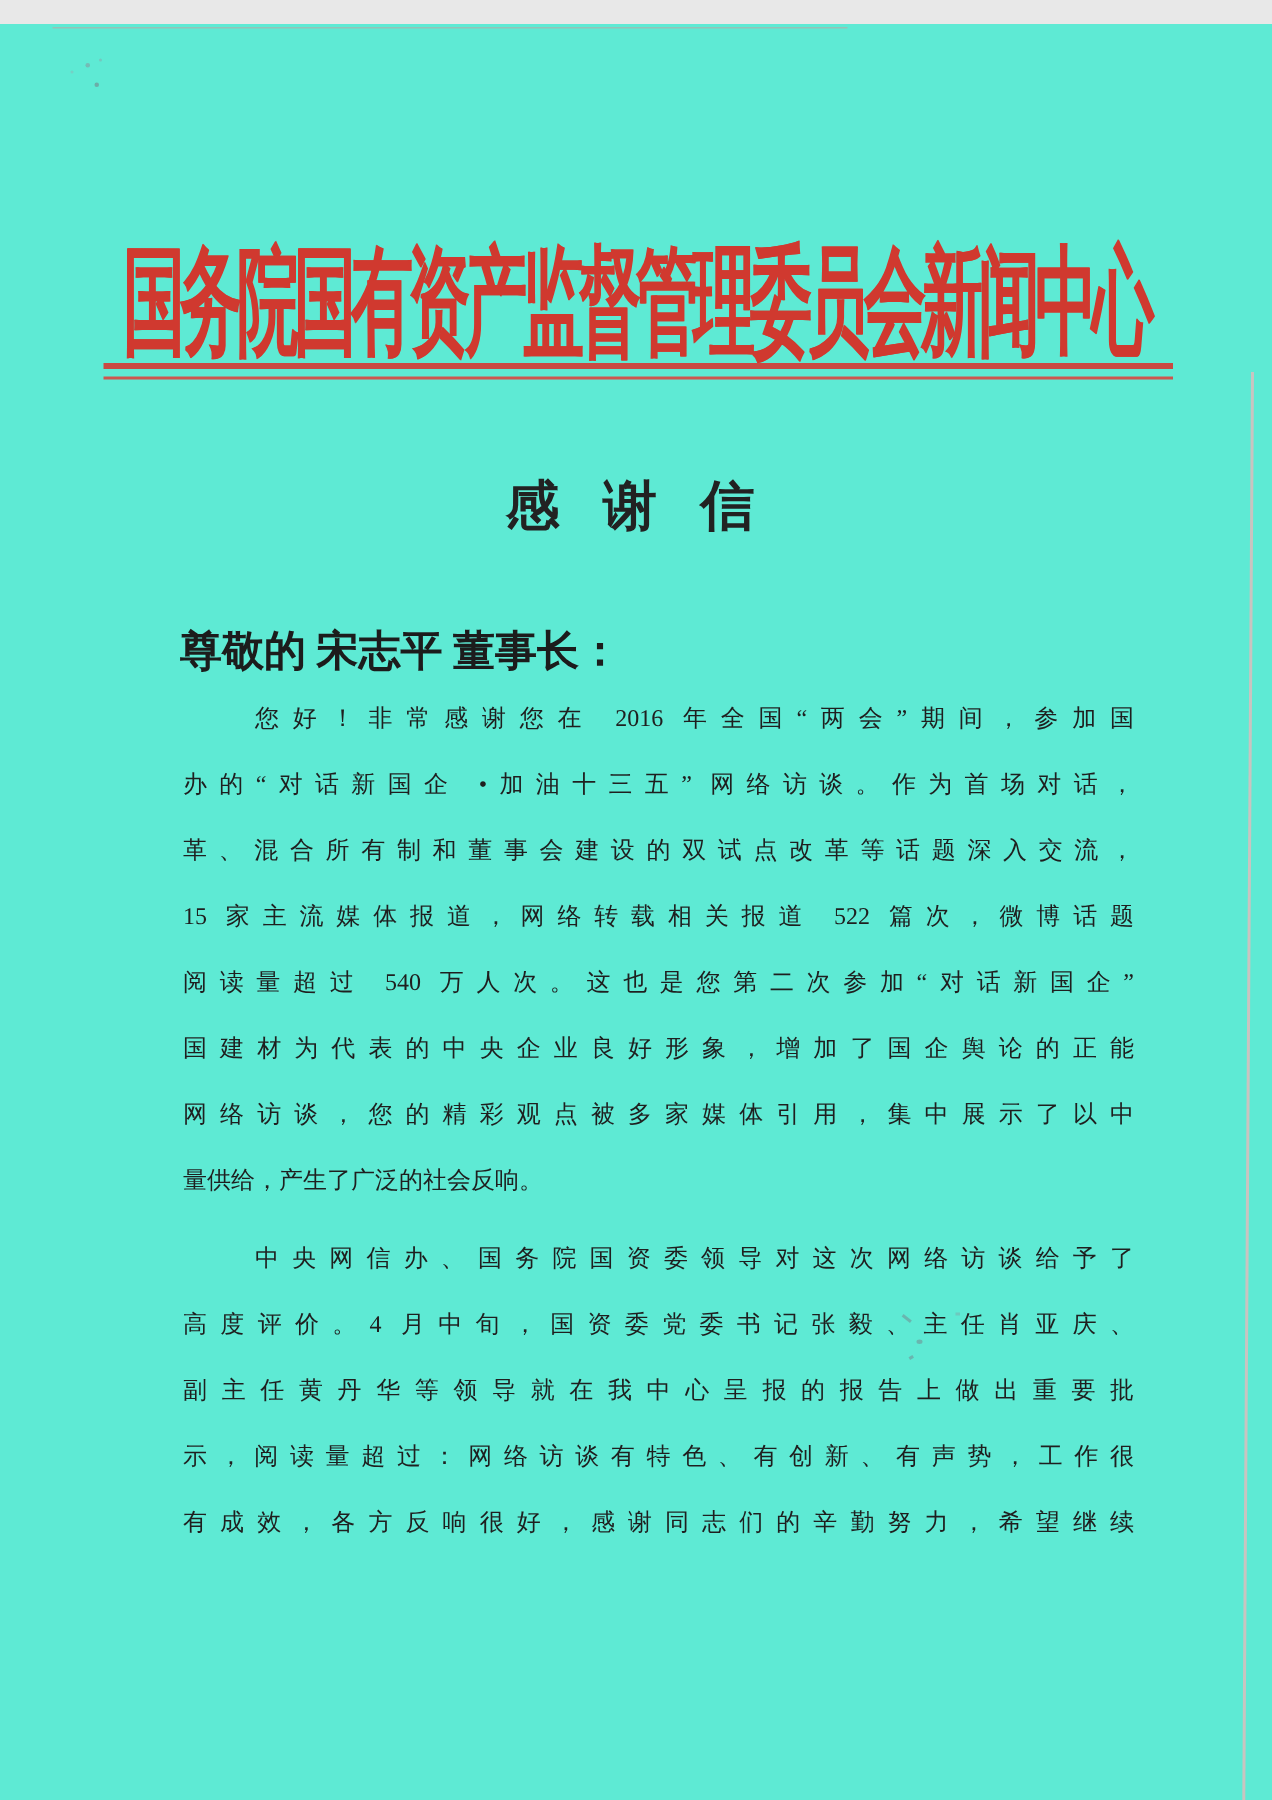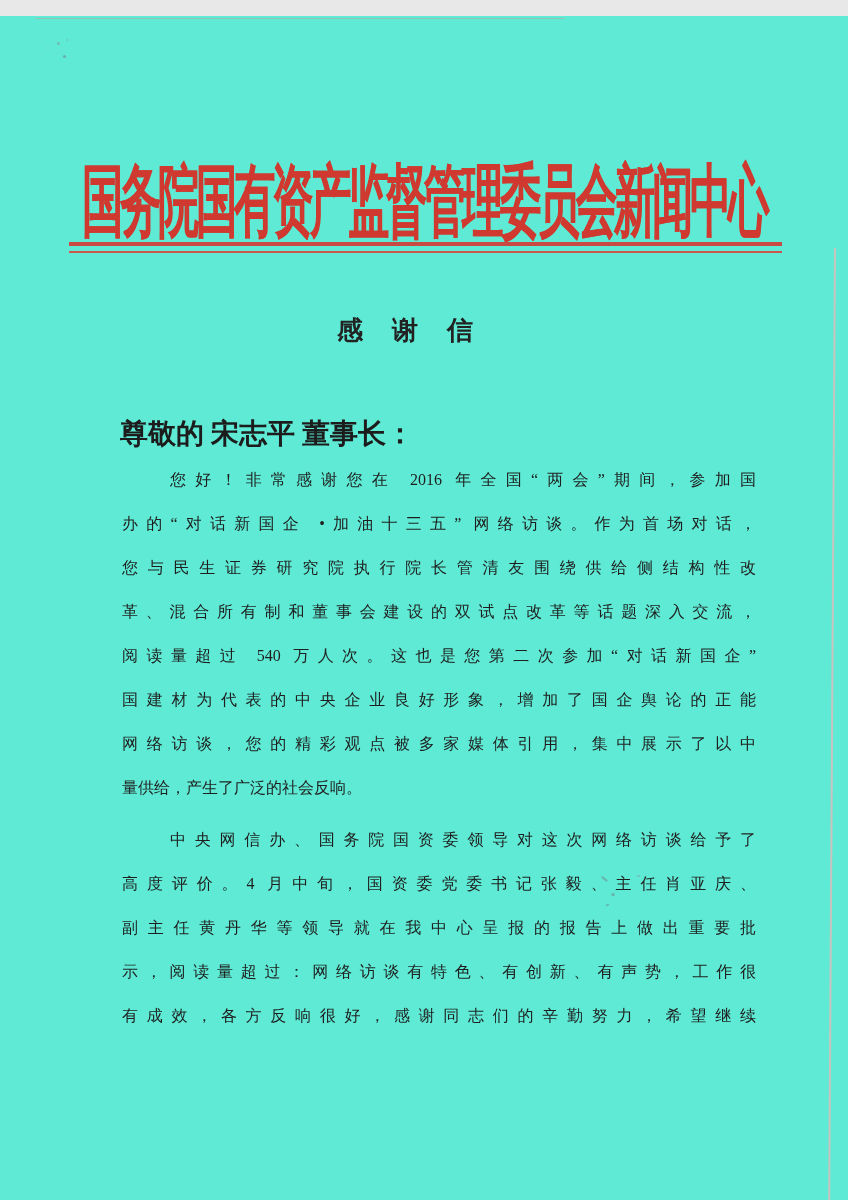--- a/index.html
+++ b/index.html
@@ -49,21 +49,21 @@
     width: 713px;
     height: 2px;
     background: #cd564e;
   }
 
   
   .doc-title {
     position: absolute;
     top: 297px;
     left: 337px;
-    font-size: 26px;
+    font-size: 36px;
     font-weight: bold;
     letter-spacing: 29px;
     color: #222;
     white-space: nowrap;
   }
 
   
   .salutation {
     position: absolute;
     top: 399px;
@@ -128,22 +128,22 @@
   <div class="rule-thin"></div>
 
   <div class="doc-title">感谢信</div>
 
   <div class="salutation">尊敬的 宋志平 董事长：</div>
 
   <div class="letter-body">
       <div class="paragraph">
         <div class="line indent">您好！非常感谢您在 2016 年全国“两会”期间，参加国</div>
         <div class="line">办的“对话新国企 •加油十三五” 网络访谈。作为首场对话，</div>
-        <div class="line">您与民生证券研究院执行院长管清友围绕供给侧结构性改</div>
         <div class="line">革、混合所有制和董事会建设的双试点改革等话题深入交流，</div>
+        <div class="line">15 家主流媒体报道，网络转载相关报道 522 篇次，微博话题</div>
         <div class="line">阅读量超过 540 万人次。这也是您第二次参加“对话新国企”</div>
         <div class="line">国建材为代表的中央企业良好形象，增加了国企舆论的正能</div>
         <div class="line">网络访谈，您的精彩观点被多家媒体引用，集中展示了以中</div>
         <div class="line end">量供给，产生了广泛的社会反响。</div>
       </div>
       <div class="paragraph">
         <div class="line indent">中央网信办、国务院国资委领导对这次网络访谈给予了</div>
         <div class="line">高度评价。4 月中旬，国资委党委书记张毅、主任肖亚庆、</div>
         <div class="line">副主任黄丹华等领导就在我中心呈报的报告上做出重要批</div>
         <div class="line">示，阅读量超过：网络访谈有特色、有创新、有声势，工作很</div>

